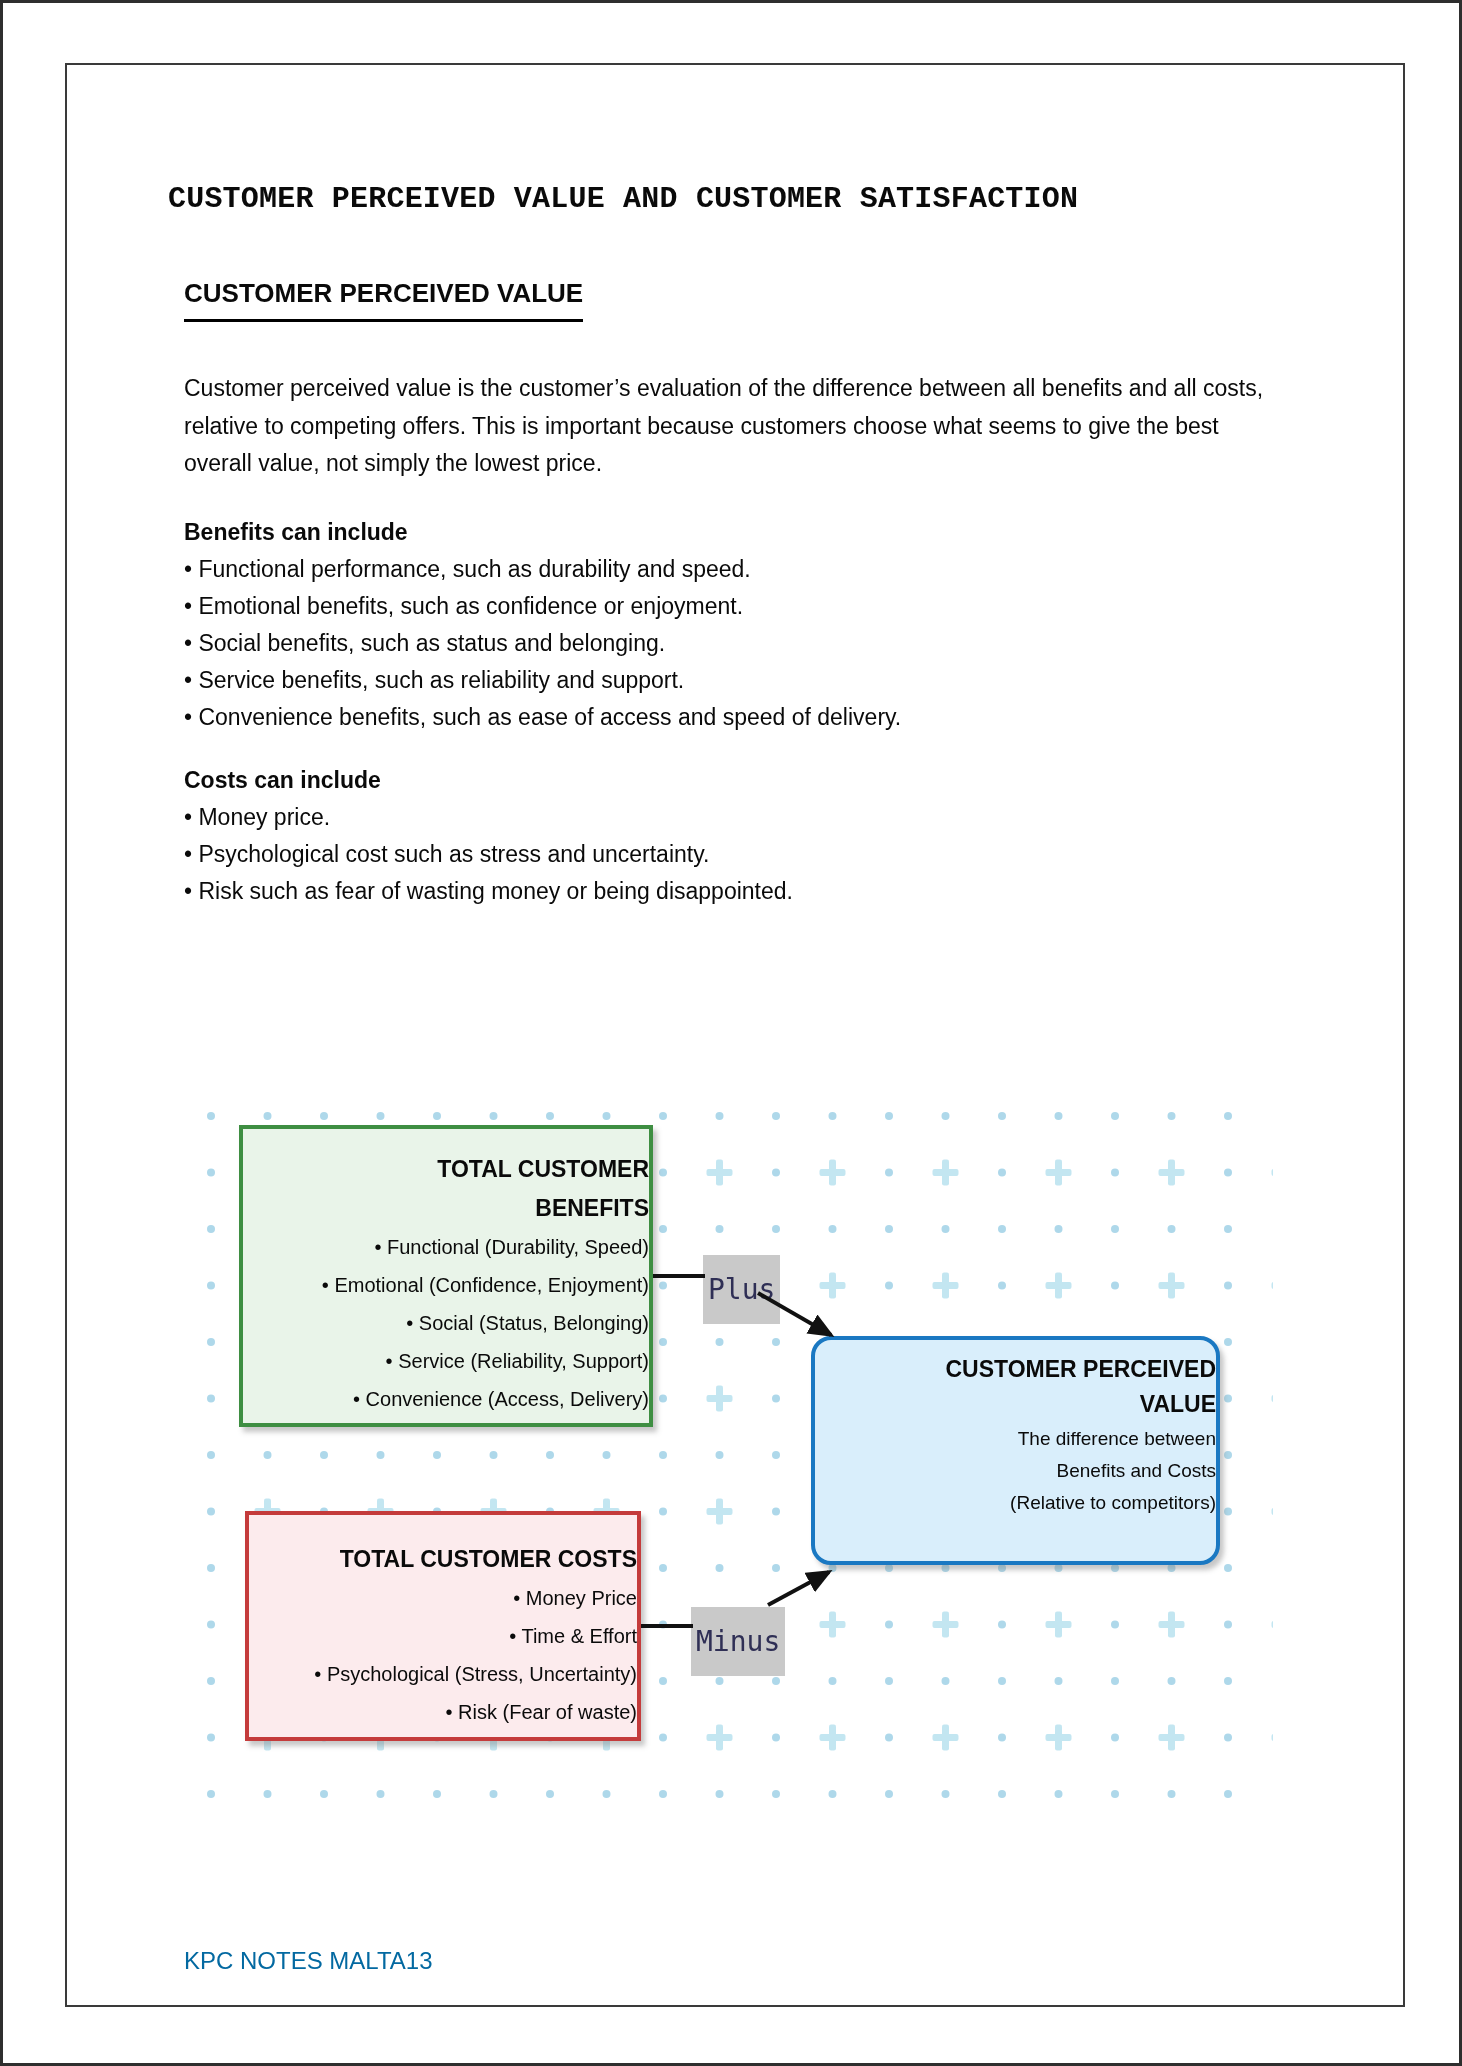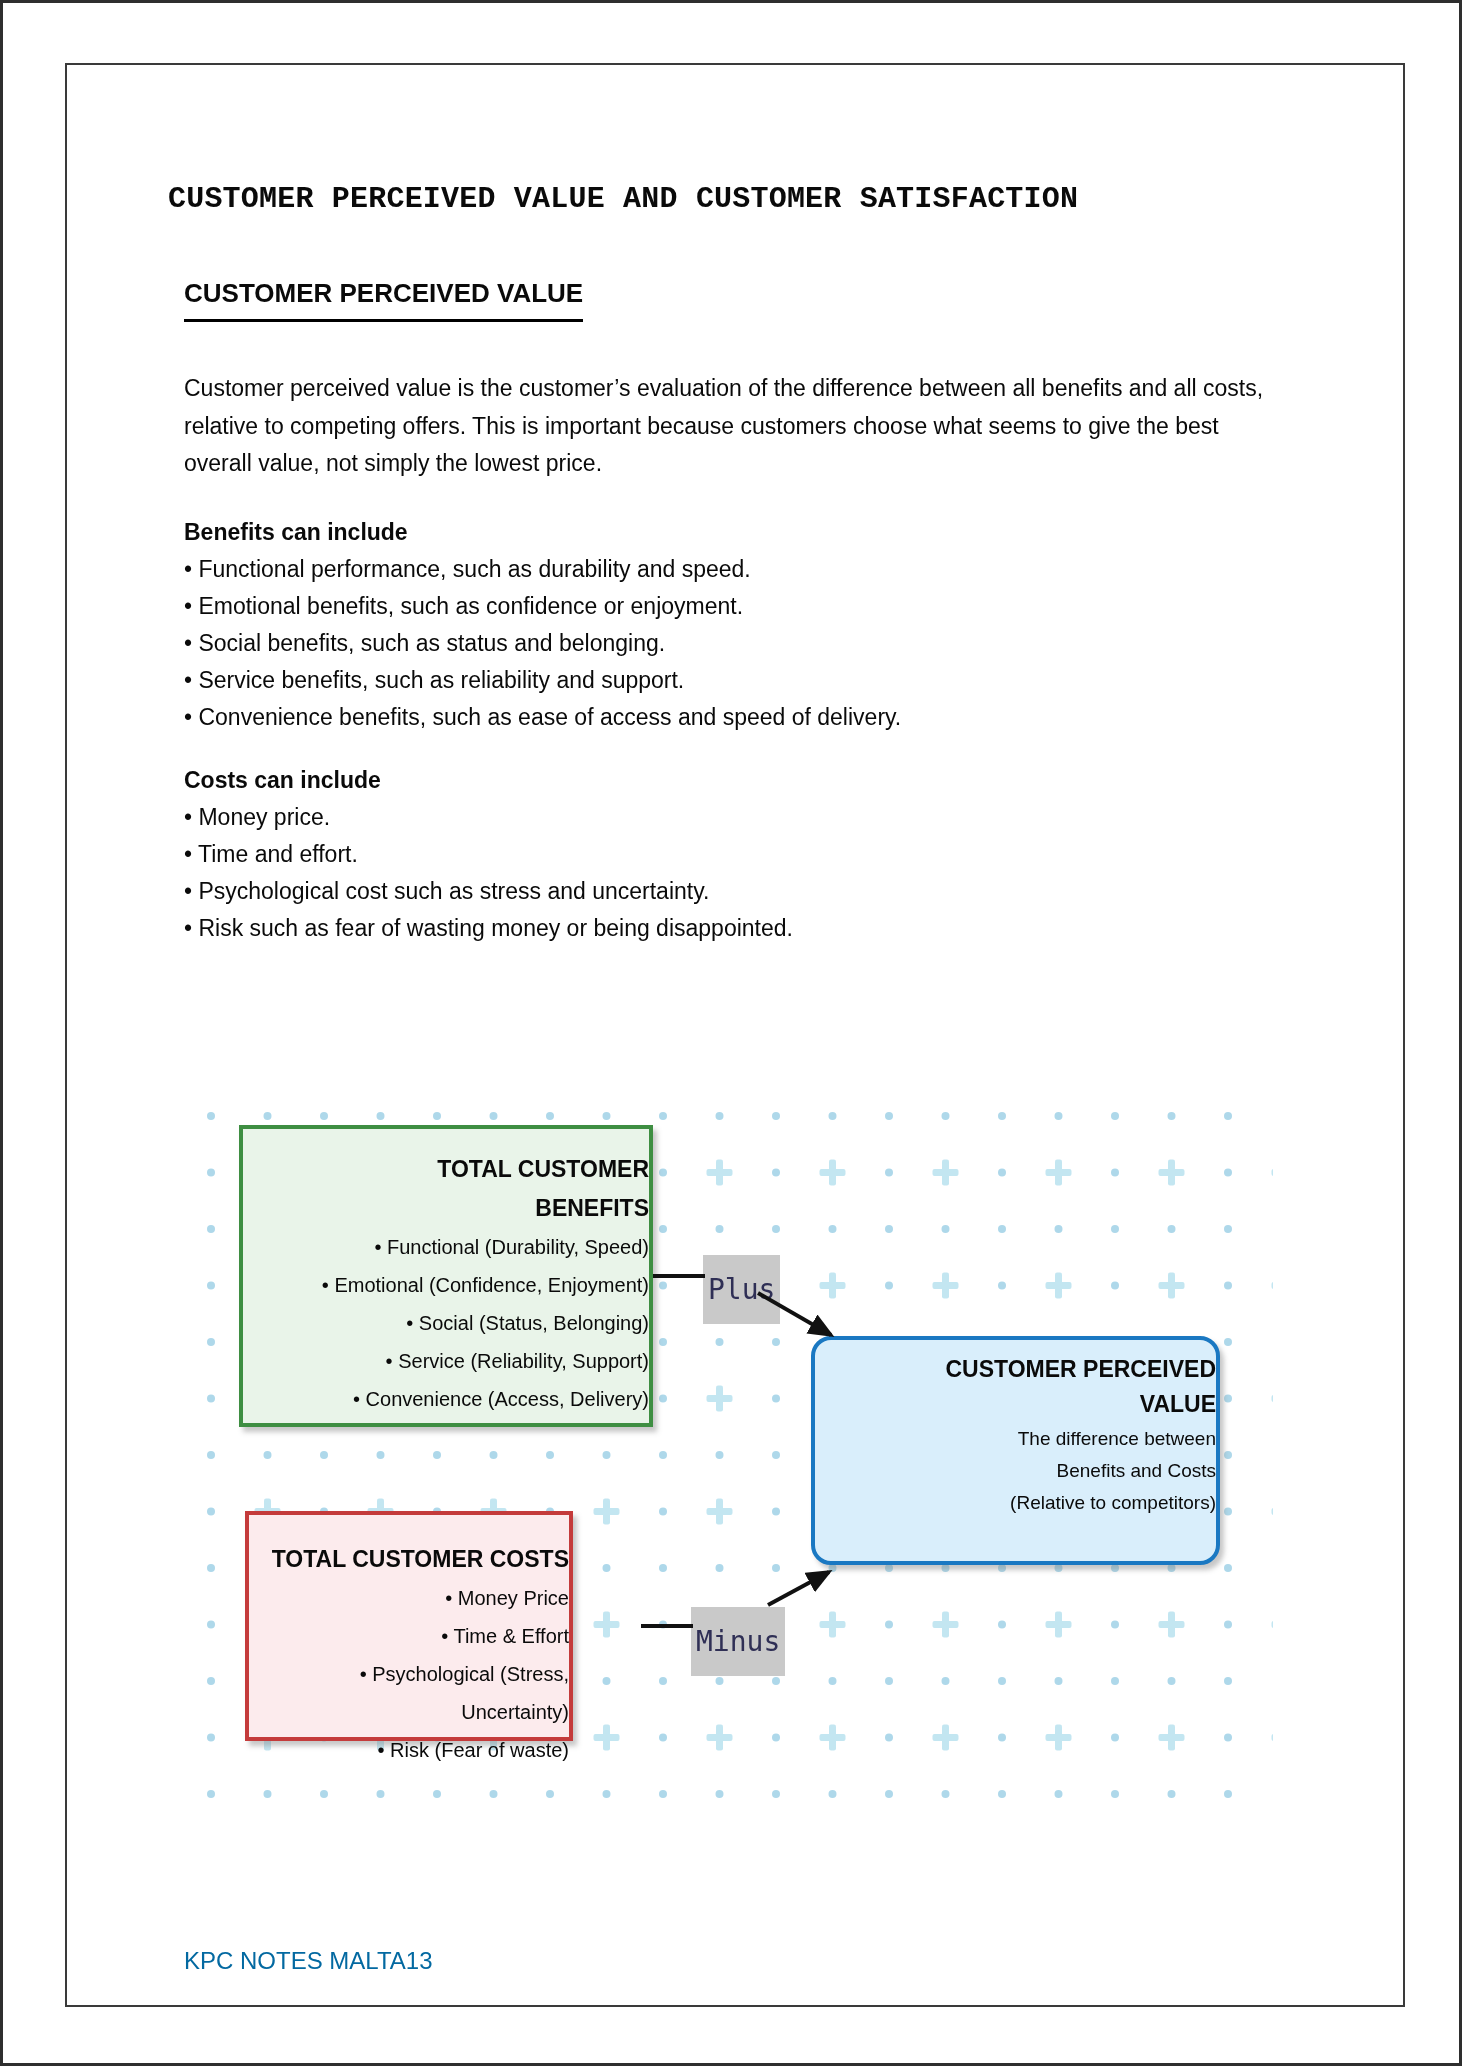--- a/index.html
+++ b/index.html
@@ -42,21 +42,21 @@
 
   .dbox{position:absolute;box-sizing:border-box;text-align:right;z-index:2;
         box-shadow:4px 5px 5px rgba(130,130,130,0.45);}
   .benefits-box{
     left:56px;top:37px;width:414px;height:302px;
     background:var(--green-bg,#e9f4e9);
     border:4px solid var(--green-border,#3e8e42);
     padding-top:21px;
   }
   .costs-box{
-    left:62px;top:423px;width:328px;height:230px;
+    left:62px;top:423px;width:396px;height:230px;
     background:var(--red-bg,#fcebed);
     border:4px solid var(--red-border,#c43b3b);
     padding-top:25px;
   }
   .value-box{
     left:628px;top:248px;width:409px;height:229px;
     background:var(--blue-bg,#d9eefb);
     border:4px solid var(--blue-border,#1a78c2);
     border-radius:20px;
     padding-top:12px;
@@ -104,21 +104,20 @@
   <div>• Functional performance, such as durability and speed.</div>
   <div>• Emotional benefits, such as confidence or enjoyment.</div>
   <div>• Social benefits, such as status and belonging.</div>
   <div>• Service benefits, such as reliability and support.</div>
   <div>• Convenience benefits, such as ease of access and speed of delivery.</div>
 </div>
 
 <div class="text-block costs-block">
   <div class="head">Costs can include</div>
   <div>• Money price.</div>
-  <div>• Time and effort.</div>
   <div>• Psychological cost such as stress and uncertainty.</div>
   <div>• Risk such as fear of wasting money or being disappointed.</div>
 </div>
 
 <div class="diagram">
 
   <svg class="pattern-layer" width="1090" height="715" xmlns="http://www.w3.org/2000/svg">
     <defs>
       <pattern id="dotgrid" width="113" height="113" patternUnits="userSpaceOnUse">
         <circle cx="28" cy="28" r="4" style="fill:var(--pattern-dot,#aed8ea)"></circle>

